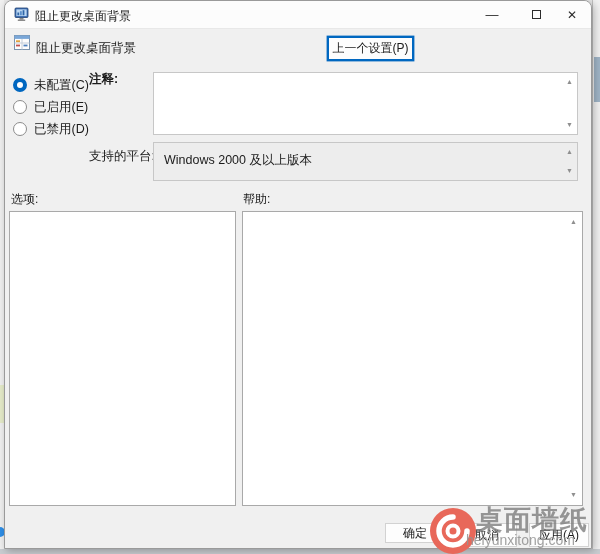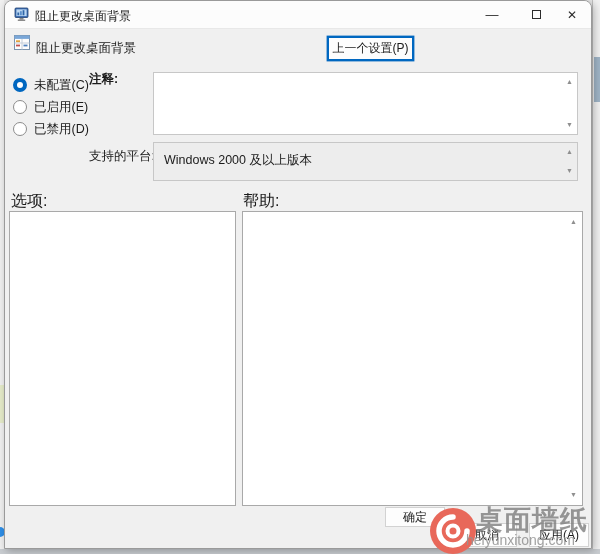--- a/index.html
+++ b/index.html
@@ -46,29 +46,29 @@
   
   .fld-label { position:absolute; left:84px; font-size:12.5px; }
   .lbl-comment { top:70px;font-weight:bold; }
   .lbl-platform { top:147px; }
   .comment-box { position:absolute; left:148px; top:71px; width:425px; height:63px; background:#fff; border:1px solid #c7c7c7; }
   .platform-box { position:absolute; left:148px; top:141px; width:425px; height:39px; background:#ededed; border:1px solid #c7c7c7; font-size:12.5px; padding:9px 22px 0 10px; }
   .mini-arrow { position:absolute; right:4px; font-size:7px; color:#8f8f8f; line-height:8px; }
   .mini-arrow.up { top:5px; } .mini-arrow.down { bottom:5px; }
 
   
-  .pane-label { position:absolute; top:190px; font-size:16px; }
+  .pane-label { position:absolute; top:190px; font-size:12px; }
   .lbl-options { left:6px; } .lbl-help { left:238px; }
   .options-pane { position:absolute; left:4px; top:210px; width:227px; height:295px; background:#fff; border:1px solid #a9a9a9; }
   .help-pane { position:absolute; left:237px; top:210px; width:341px; height:295px; background:#fff; border:1px solid #a9a9a9; }
   .help-text { position:absolute; left:8px; top:6px; right:20px; bottom:6px; font-size:12px; line-height:1.55; white-space:pre-line; color:#1f1f1f; overflow:hidden; }
   .help-pane .mini-arrow.up { top:6px; right:5px; } .help-pane .mini-arrow.down { bottom:6px; right:5px; }
 
   
-  .btn-ok { left:380px; top:506px; width:60px; height:20px; }
+  .btn-ok { left:380px; top:522px; width:60px; height:20px; }
   .btn-cancel { left:452px; top:522px; width:60px; height:24px; }
   .btn-apply { left:524px; top:522px; width:60px; height:24px; }
 
   
   .watermark { position:absolute; left:420px; top:500px; width:168px; height:49px; pointer-events:none; }
   .wm-logo { position:absolute; left:9px; top:7px; }
   .wm-brand { position:absolute; left:56px; top:2px; font-size:27px; font-weight:700; letter-spacing:1px;
               color:rgba(122,122,122,.78); white-space:nowrap; }
   .wm-site { position:absolute; left:46px; top:32px; font-size:14px; color:rgba(148,148,148,.88); white-space:nowrap; }
 </style>

